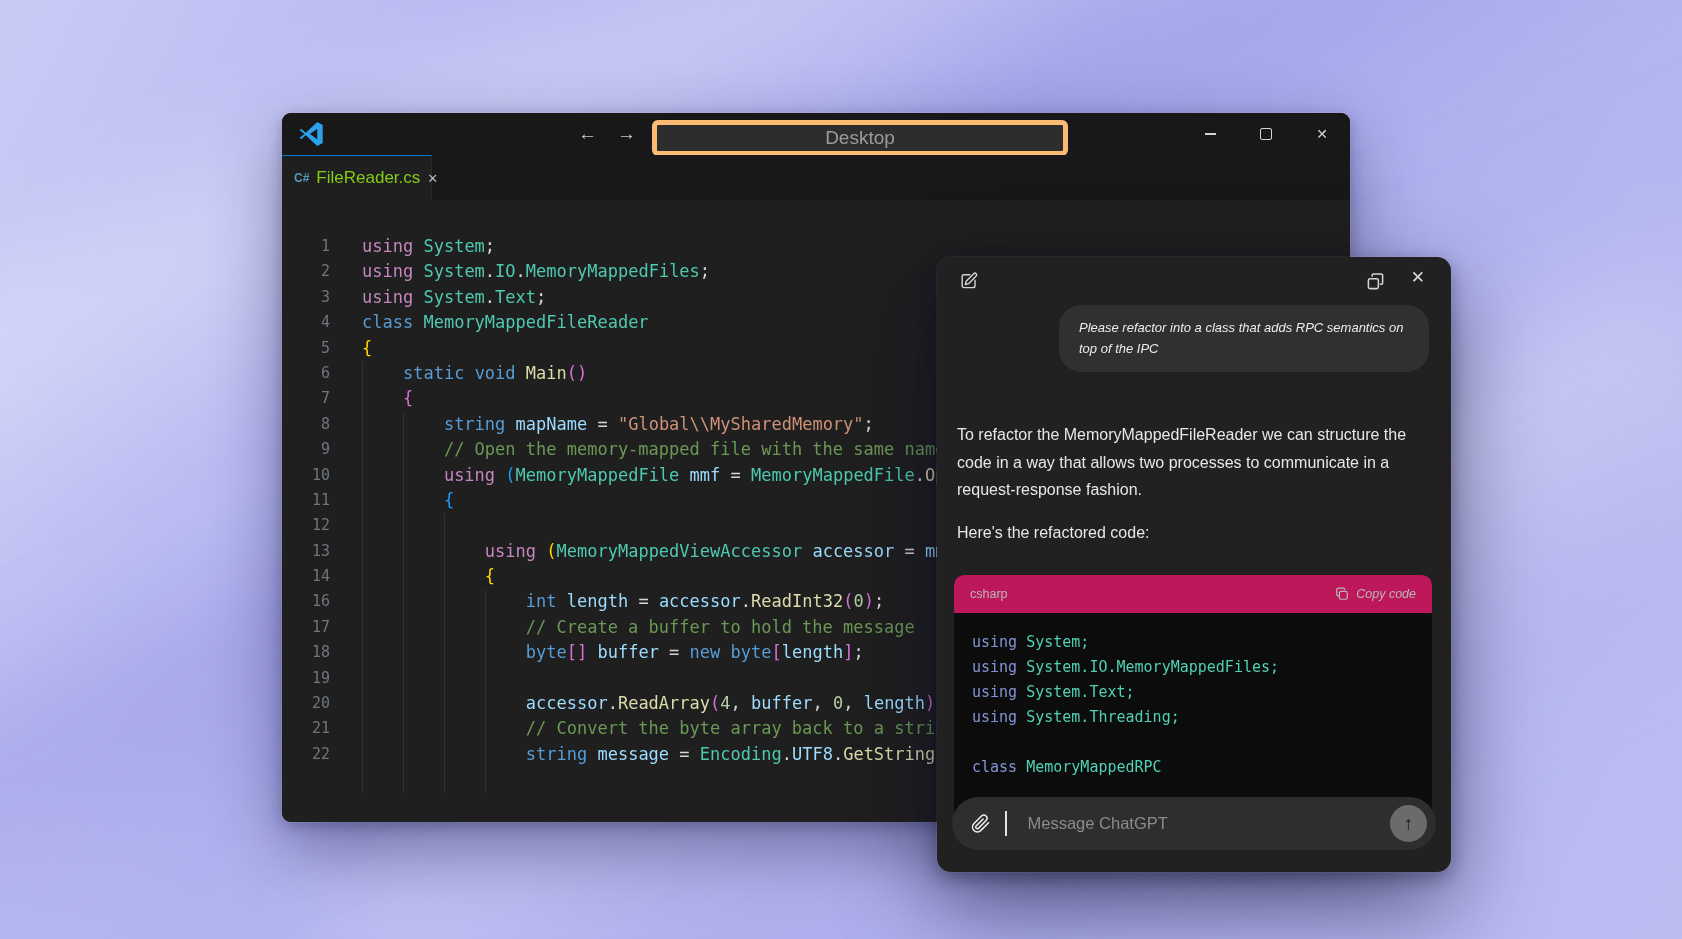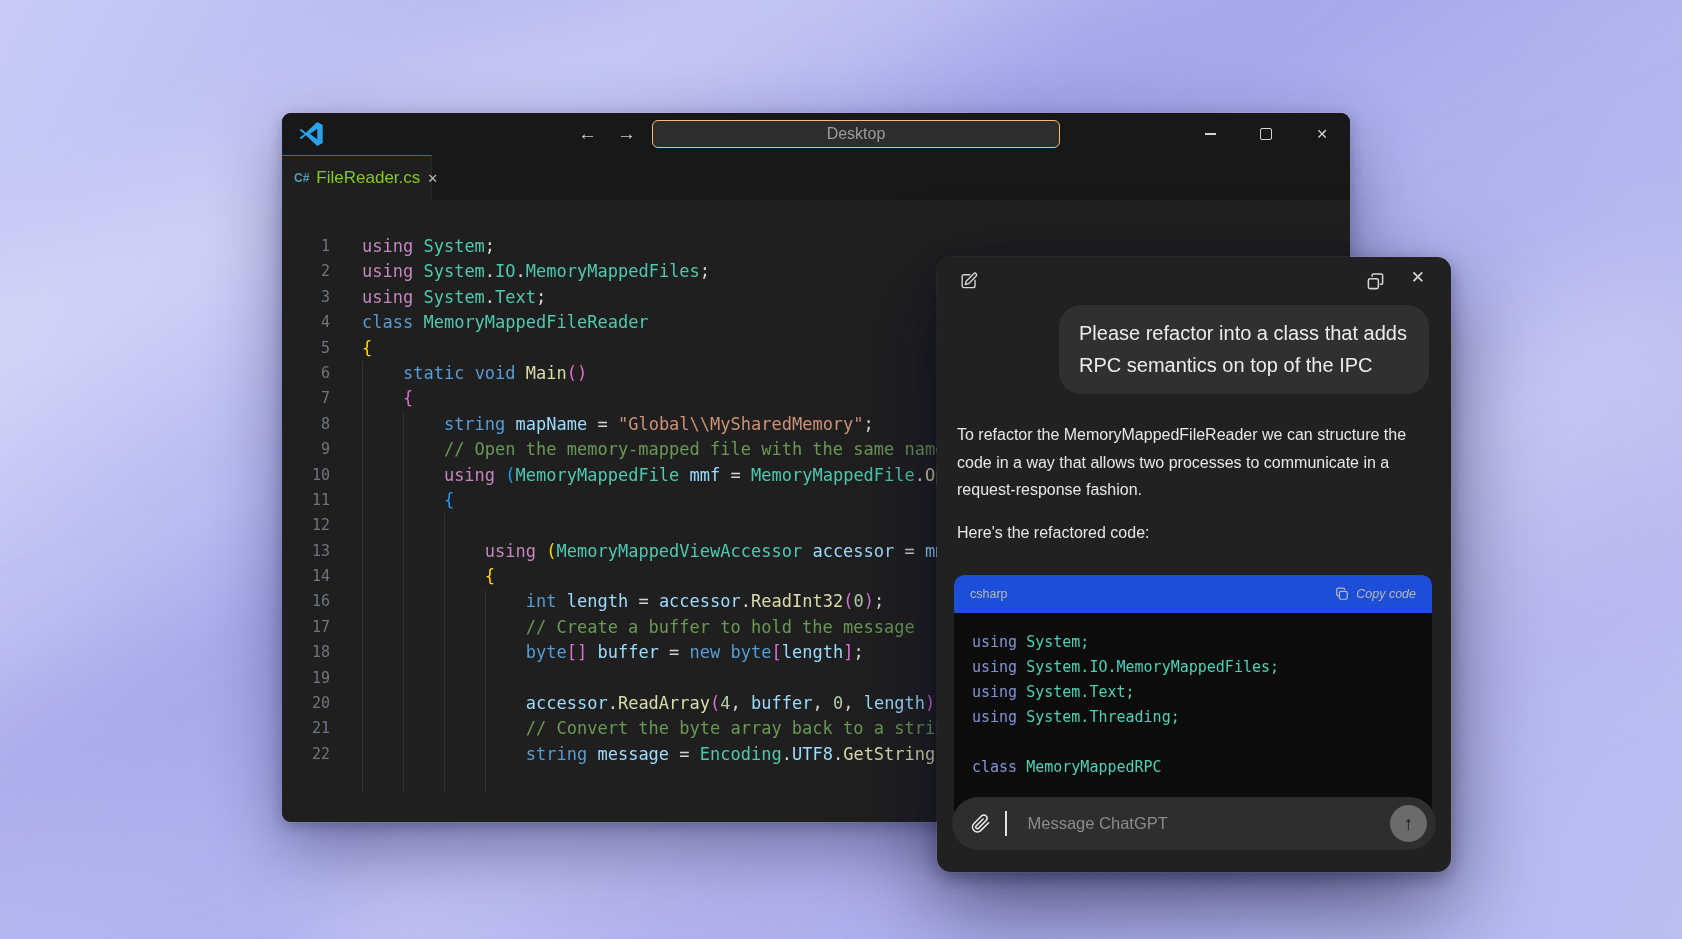--- a/index.html
+++ b/index.html
@@ -18,21 +18,21 @@
 
   
   .vswin{position:absolute;left:282px;top:113px;width:1068px;height:709px;background:#1f1f1f;
     border-radius:9px;box-shadow:0 28px 70px rgba(25,25,70,.45),0 4px 14px rgba(25,25,70,.30);
     outline:1px solid rgba(255,255,255,.07);z-index:5;overflow:hidden;}
   .vs-titlebar{position:absolute;left:0;top:0;right:0;height:42px;background:#181818;}
   .vs-logo{position:absolute;left:16px;top:8px;width:26px;height:26px;}
   .vs-nav{position:absolute;left:296px;top:0;height:42px;display:flex;align-items:center;gap:20px;
     color:#cdcdcd;font-size:19px;}
   .vs-search{position:absolute;left:370px;top:7px;width:406px;height:26px;background:#2d2d2d;
-    border:1px solid #fdba74;border-radius:6px;color:#9c9c9c;font-size:16px;
+    border:5px solid #fdba74;border-radius:6px;color:#9c9c9c;font-size:19px;
     display:flex;align-items:center;justify-content:center;}
   .vs-wc{position:absolute;right:0;top:0;height:42px;display:flex;}
   .vs-wc-btn{width:56px;height:42px;display:flex;align-items:center;justify-content:center;color:#d4d4d4;}
   .wc-min{width:11px;height:1.5px;background:#d4d4d4;display:inline-block;}
   .wc-max{width:10px;height:10px;border:1.3px solid #d4d4d4;border-radius:2px;display:inline-block;}
   .wc-x{font-size:14px;}
   .vs-tabbar{position:absolute;top:42px;left:0;right:0;height:45px;background:#181818;
     border-bottom:1px solid #2a2a2a;}
   .vs-tab{position:absolute;left:0;top:0;width:150px;height:45px;background:#1f1f1f;
     border-top:1.5px solid #0078d4;border-right:1px solid #2a2a2a;display:flex;align-items:center;
@@ -56,26 +56,26 @@
 
   
   .gptwin{position:absolute;left:937px;top:257px;width:514px;height:615px;background:#212121;
     border-radius:14px;box-shadow:0 35px 90px rgba(10,10,40,.55),0 6px 18px rgba(10,10,40,.35);
     outline:1px solid rgba(255,255,255,.06);z-index:10;overflow:hidden;}
   .gpt-iconbtn{position:absolute;color:#d5d5d5;}
   .gpt-compose{left:22px;top:14px;}
   .gpt-popout{right:66px;top:15px;}
   .gpt-close{right:26px;top:10px;font-size:17px;}
   .gpt-user{position:absolute;right:22px;top:48px;max-width:330px;background:#303030;border-radius:22px;
-    padding:13px 20px;color:#ececec;font-size:20px;line-height:1.58;}
+    padding:13px 20px;color:#ececec;font-size:13px;line-height:1.58;font-style:italic;}
   .gpt-para{position:absolute;left:20px;top:164px;width:478px;color:#e7e7e7;font-size:16px;line-height:1.72;}
   .gpt-para2{position:absolute;left:20px;top:267px;color:#e7e7e7;font-size:16px;}
   .gpt-codeblock{position:absolute;left:17px;top:318px;width:478px;height:252px;border-radius:10px;
     overflow:hidden;background:#0c0c0c;}
-  .gpt-codehead{height:38px;background:#1d4ed8;display:flex;align-items:center;
+  .gpt-codehead{height:38px;background:#be185d;display:flex;align-items:center;
     padding:0 16px;color:#b8b8b8;font-size:12.5px;}
   .gpt-copy{margin-left:auto;display:flex;align-items:center;gap:7px;color:#b8b8b8;font-style:italic;}
   .gpt-codebody{padding:17px 18px;font-family:"DejaVu Sans Mono",monospace;font-size:15px;line-height:25px;}
   .gpt-code-row{height:25px;white-space:pre;}
   .tk-ckw{color:#8394d8}.tk-cid{color:#4fd1b5}.tk-cpl{color:#dedede}
   .gpt-input{position:absolute;left:15px;right:15px;bottom:22px;height:53px;background:#2e2e2e;
     border-radius:28px;display:flex;align-items:center;padding:0 9px 0 18px;}
   .gpt-caret{width:1.5px;height:25px;background:#e3e3e3;margin-left:14px;}
   .gpt-placeholder{color:#8b8b8b;font-size:16.5px;margin-left:21px;}
   .gpt-send{margin-left:auto;width:37px;height:37px;border-radius:50%;background:#6b6b6b;color:#212121;

